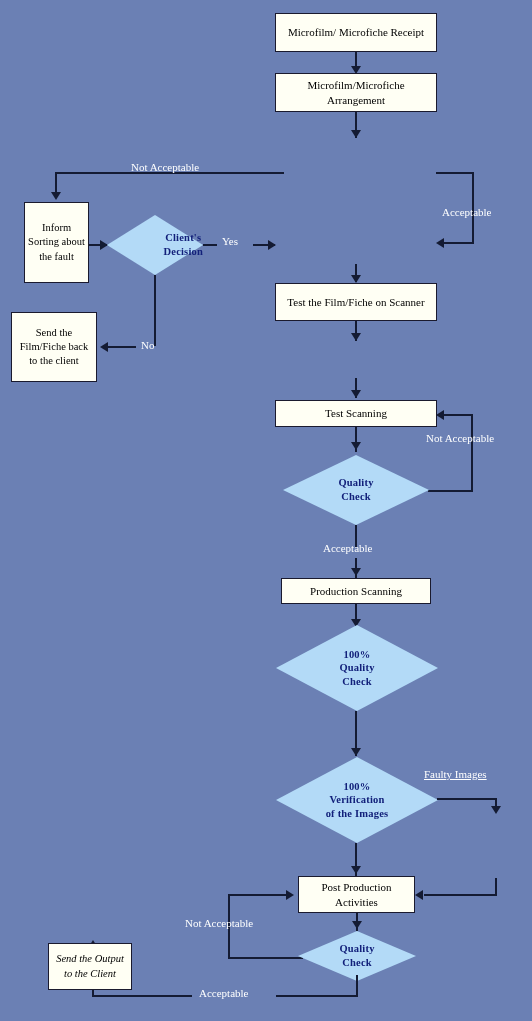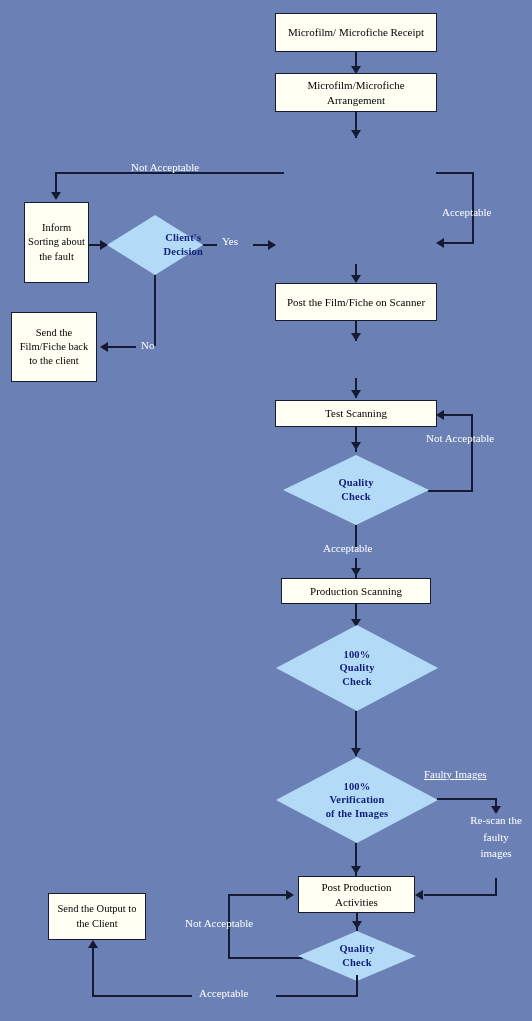--- a/index.html
+++ b/index.html
@@ -152,21 +152,21 @@
   <div class="ar ar-left" style="left:100px;top:342px;"></div>
 
   <div class="pbox sm" style="left:11px;top:312px;width:86px;height:70px;">
     <span>Send the Film/Fiche back to the client</span>
   </div>
 
   <div class="ln lnv" style="left:355px;top:264px;height:18px;"></div>
   <div class="ar ar-down" style="left:351px;top:275px;"></div>
 
   <div class="pbox" style="left:275px;top:283px;width:162px;height:38px;">
-    <span>Post the Film/Fiche on Scanner</span>
+    <span>Test the Film/Fiche on Scanner</span>
   </div>
   <div class="ln lnv" style="left:355px;top:321px;height:20px;"></div>
   <div class="ar ar-down" style="left:351px;top:333px;"></div>
 
   <div class="ln lnv" style="left:355px;top:378px;height:20px;"></div>
   <div class="ar ar-down" style="left:351px;top:390px;"></div>
 
   <div class="pbox" style="left:275px;top:400px;width:162px;height:27px;">
     <span>Test Scanning</span>
   </div>
@@ -215,21 +215,20 @@
       <div>Verification</div>
       <div>of the Images</div>
     </div>
   </div>
 
   <div class="elab" style="left:424px;top:767px;text-decoration:underline;">Faulty Images</div>
   <div class="ln lnh" style="left:437px;top:798px;width:60px;"></div>
   <div class="ln lnv" style="left:495px;top:798px;height:12px;"></div>
   <div class="ar ar-down" style="left:491px;top:806px;"></div>
 
-  <div class="elab wrap" style="left:467px;top:812px;width:58px;line-height:1.5;">Re-scan the faulty images</div>
   <div class="ln lnv" style="left:495px;top:878px;height:18px;"></div>
   <div class="ln lnh" style="left:424px;top:894px;width:71px;"></div>
   <div class="ar ar-left" style="left:415px;top:890px;"></div>
 
   <div class="ln lnv" style="left:355px;top:843px;height:33px;"></div>
   <div class="ar ar-down" style="left:351px;top:866px;"></div>
 
   <div class="pbox" style="left:298px;top:876px;width:117px;height:37px;">
     <span>Post Production Activities</span>
   </div>
@@ -250,17 +249,17 @@
     </div>
   </div>
 
   <div class="ln lnv" style="left:356px;top:975px;height:22px;"></div>
   <div class="ln lnh" style="left:276px;top:995px;width:82px;"></div>
   <div class="elab" style="left:199px;top:986px;">Acceptable</div>
   <div class="ln lnh" style="left:92px;top:995px;width:100px;"></div>
   <div class="ln lnv" style="left:92px;top:948px;height:49px;"></div>
   <div class="ar ar-up" style="left:88px;top:940px;"></div>
 
-  <div class="pbox sm" style="left:48px;top:893px;width:98px;height:47px;">
+  <div class="pbox sm" style="left:48px;top:943px;width:84px;height:47px;font-style:italic;">
     <span>Send the Output to the Client</span>
   </div>
 
 </div>
 
 </body></html>

